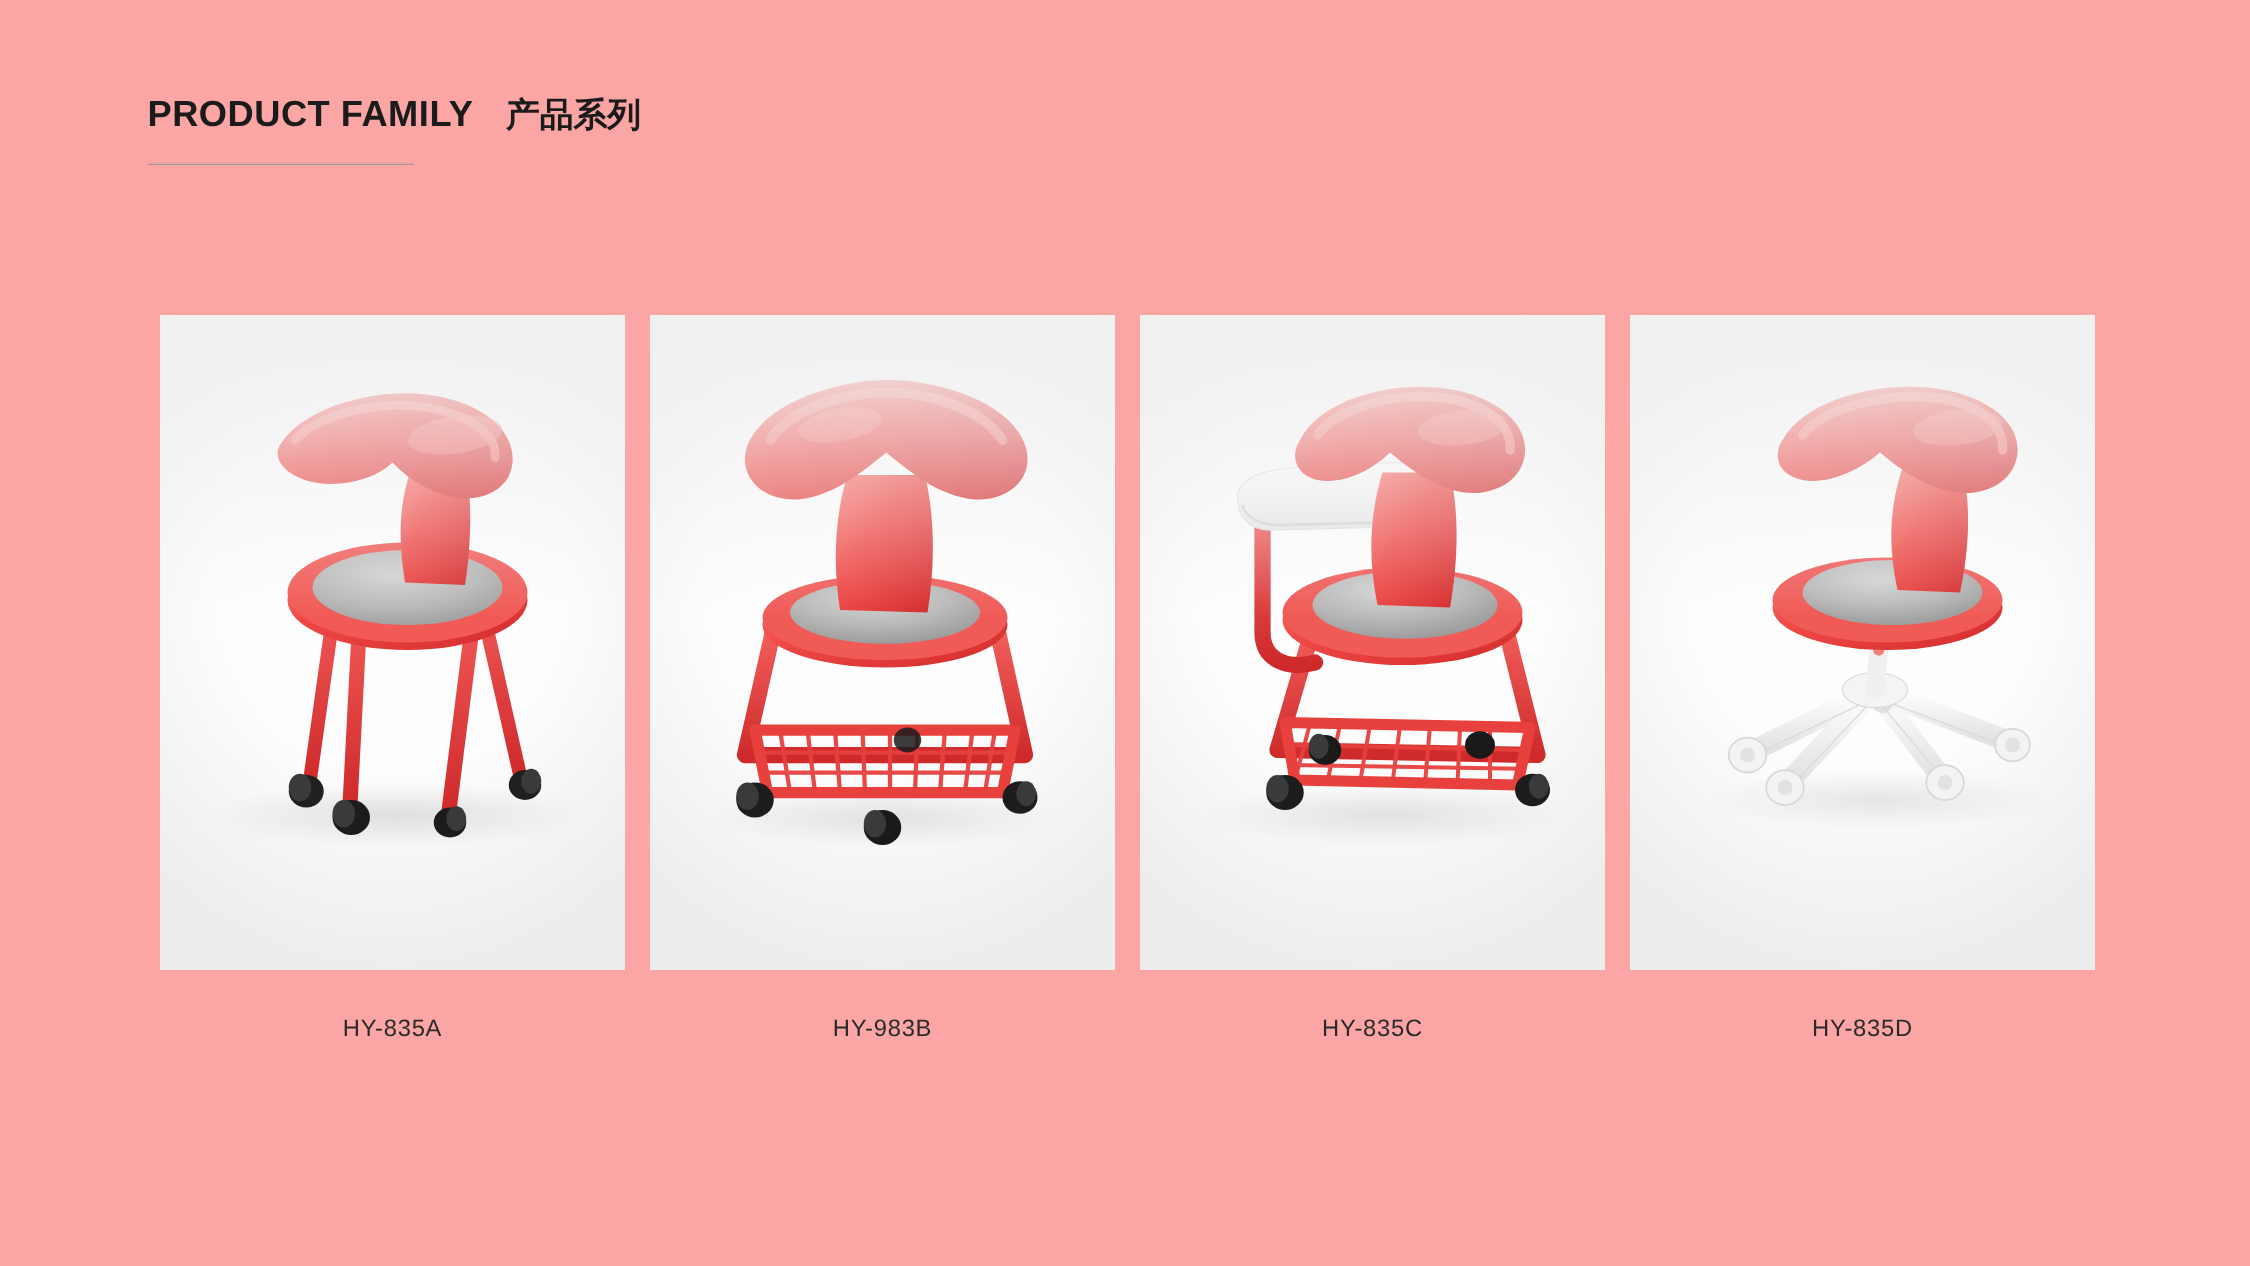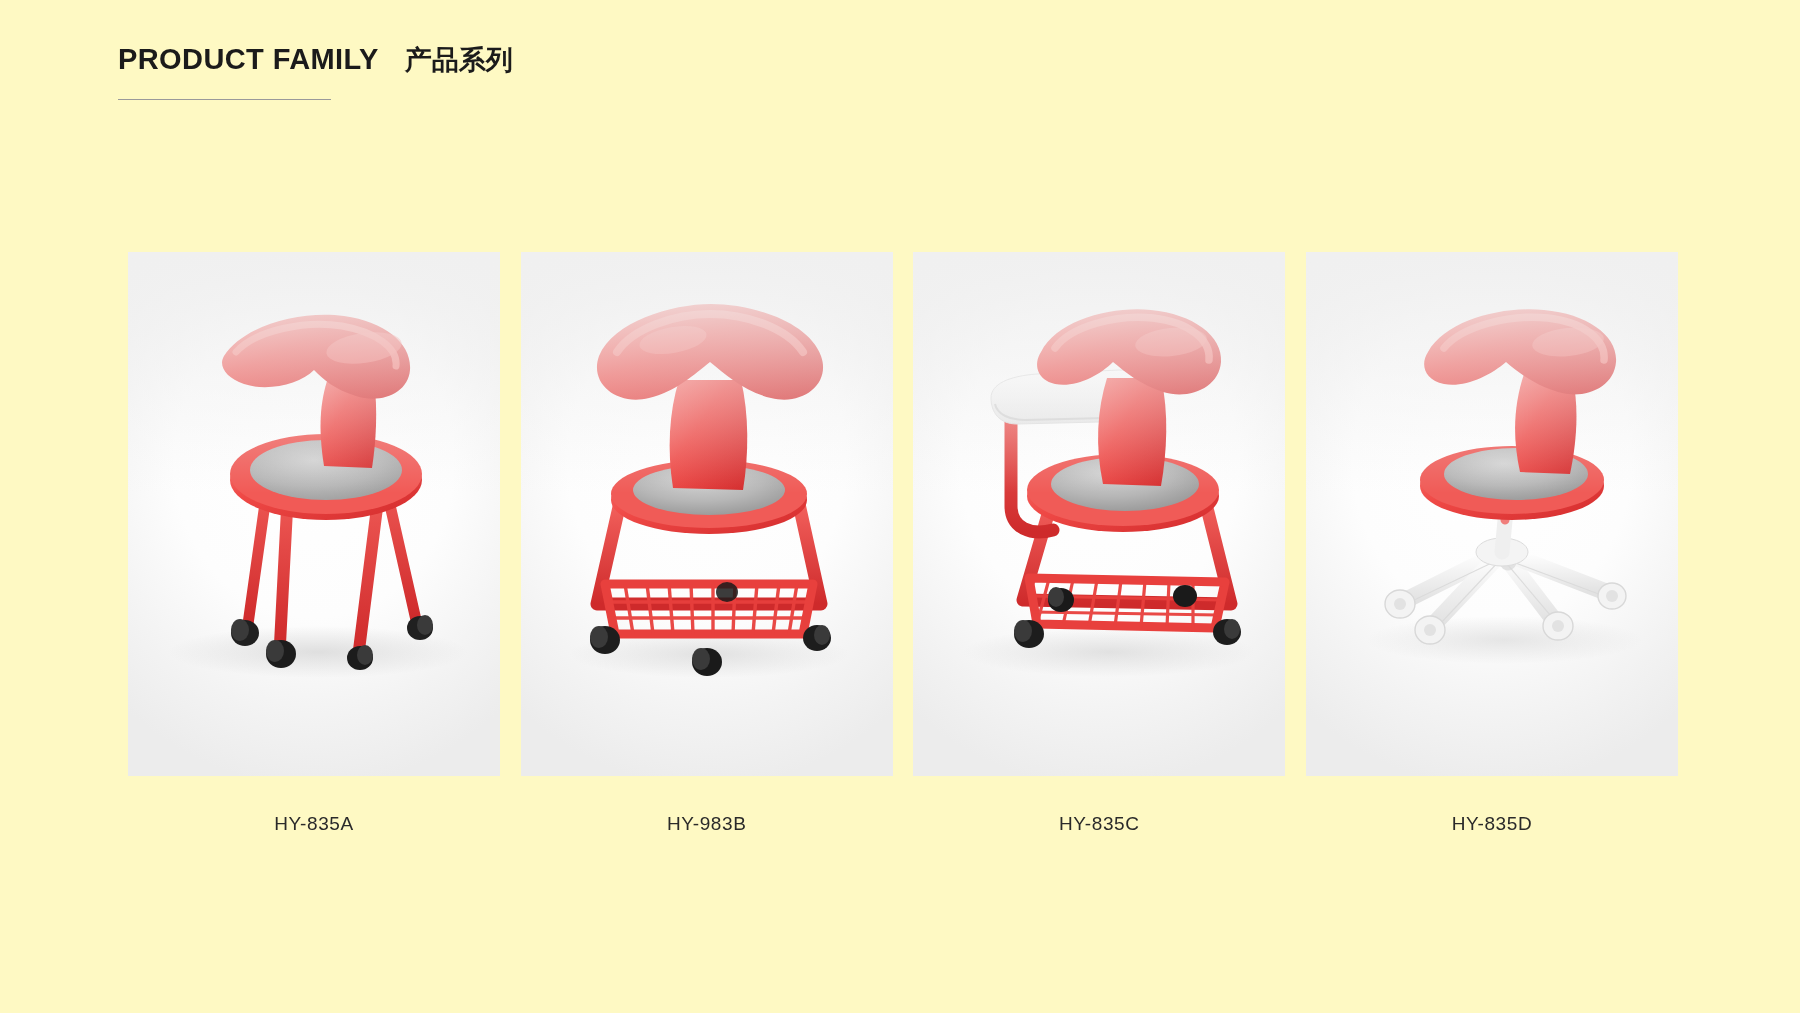--- a/index.html
+++ b/index.html
@@ -8,21 +8,21 @@
     margin: 0; padding: 0;
     width: 1800px; height: 1013px;
     background: #ffffff;
     font-family: "Liberation Sans", "DejaVu Sans", sans-serif;
     overflow: hidden;
   }
   .page {
     position: relative;
     width: 1800px;
     height: 1013px;
-    background: #fef9c3;
+    background: #fca5a5;
   }
 
   
   .header {
     position: absolute;
     left: 118px;
     top: 42px;
     width: 900px;
   }
   .title-row {
@@ -36,37 +36,37 @@
     letter-spacing: 0.4px;
     color: #1b1b1b;
     font-family: "Liberation Sans", "DejaVu Sans", sans-serif;
   }
   .title-zh {
     font-size: 27px;
     font-weight: bold;
     color: #1b1b1b;
     margin-left: 26px;
     font-family: "DejaVu Sans", "Liberation Sans", sans-serif;
+    margin-top: 32px;
   }
   .title-rule {
     margin-top: 21px;
     width: 213px;
     height: 1px;
     background: #9a9a9a;
   }
 
   
   .grid {
     position: absolute;
     left: 118px;
     top: 252px;
     width: 1570px;
     display: flex;
     gap: 0px;
-    justify-content: space-between;
   }
   .card {
     width: 392px;
     display: flex;
     flex-direction: column;
     align-items: center;
   }
   .photo {
     position: relative;
     width: 372px;

